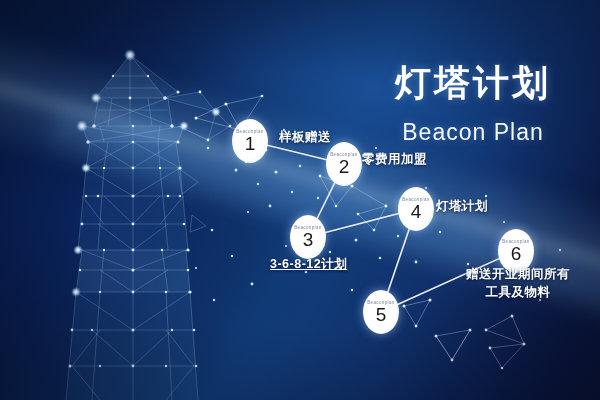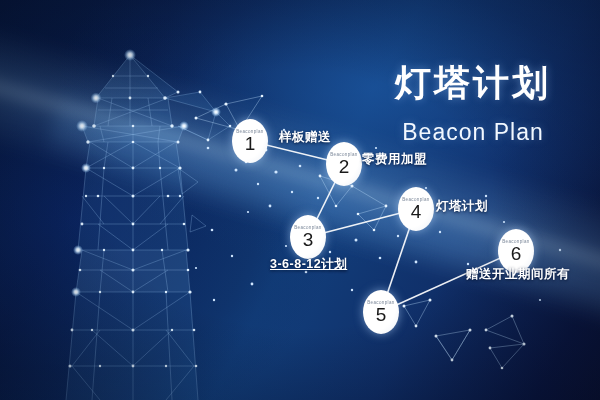--- a/index.html
+++ b/index.html
@@ -409,15 +409,16 @@
     <div class="node-brand">Beaconplan</div>
     <div class="node-num">6</div>
   </div>
 
   <div class="label" style="left:272px; top:129px;margin-left:7px;">样板赠送</div>
   <div class="label" style="left:362px; top:151px;font-family:Liberation Mono, monospace;">零费用加盟</div>
   <div class="label" style="left:270px; top:256px;text-decoration:underline;">3-6-8-12计划</div>
   <div class="label" style="left:436px; top:198px;">灯塔计划</div>
   <div class="label two-line" style="left:458px; top:265px; width:120px;">
     <div>赠送开业期间所有</div>
+    <div>工具及物料</div>
   </div>
 
 </div>
 
 </body></html>

